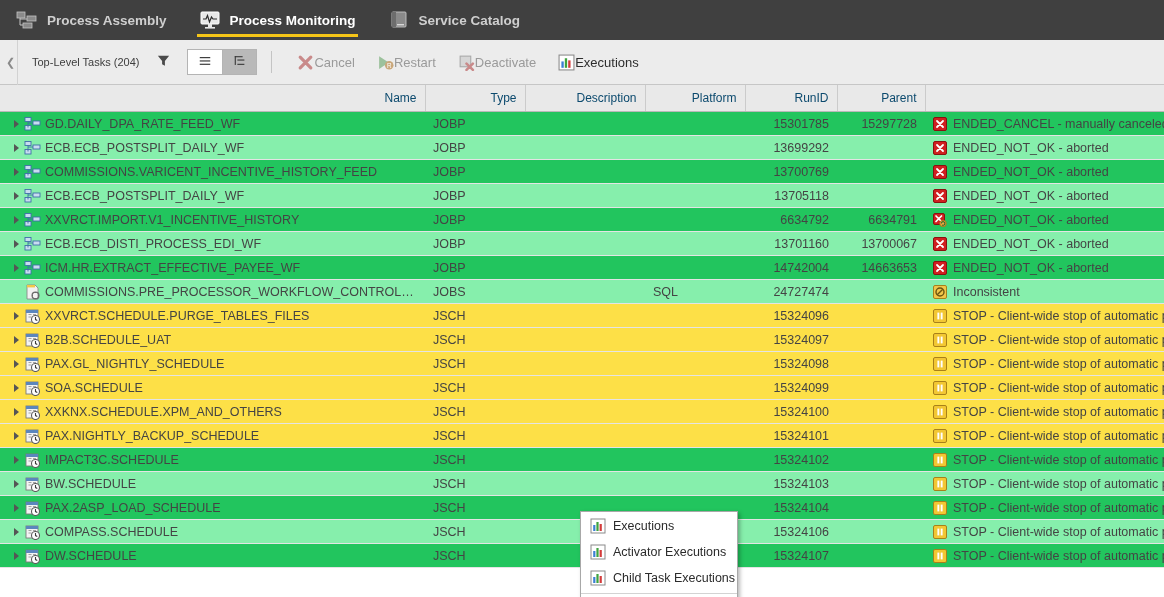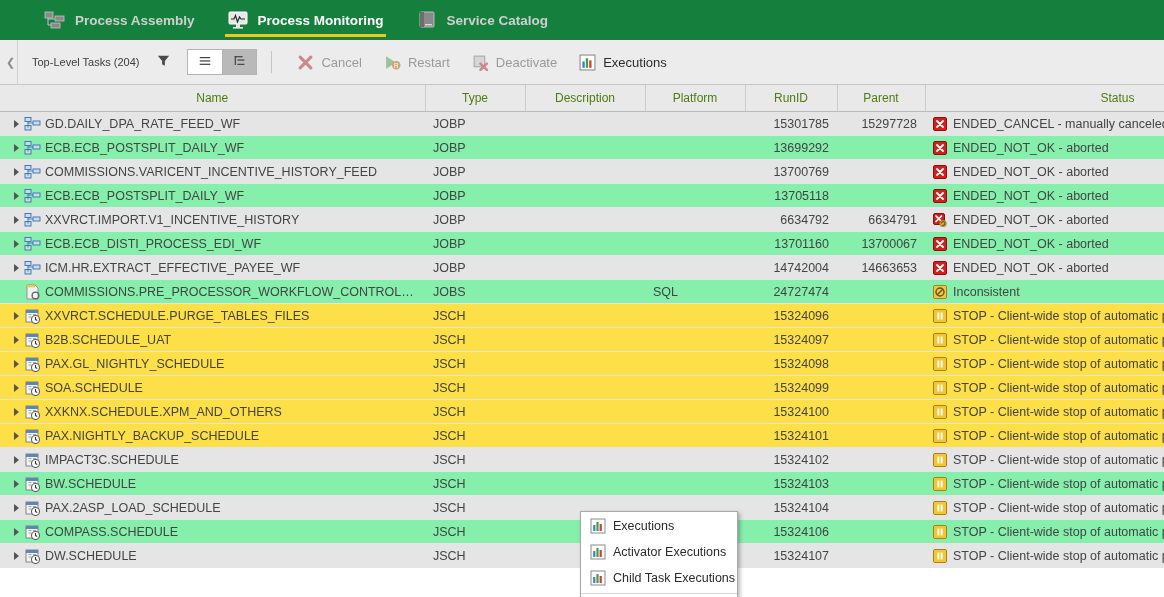--- a/index.html
+++ b/index.html
@@ -9,24 +9,24 @@
     overflow: hidden;
     background: #ffffff;
     font-family: "Liberation Sans", sans-serif;
     font-size: 12px;
     color: #333333;
   }
 
   
   .topnav {
     height: 40px;
-    background: #15803d;
+    background: #404040;
     display: flex;
     align-items: stretch;
-    padding-left: 28px;
+    padding-left: 0;
     position: relative;
   }
   .navitem {
     display: flex;
     align-items: center;
     gap: 9px;
     padding: 0 16px;
     position: relative;
     cursor: pointer;
     user-select: none;
@@ -86,21 +86,21 @@
     cursor: pointer;
   }
   .vt-list { background: #ffffff; }
   .vt-tree { background: #b9b9b9; border-left: 1px solid #b4b4b4; }
   .tb-sep {
     width: 1px; height: 22px;
     background: #c4c4c4;
     margin: 0 14px;
   }
   .tb-btn {
-    display: flex; align-items: center; gap: 7px;
+    display: flex; align-items: center; 
     padding: 0 11px;
     height: 30px;
     cursor: pointer;
     white-space: nowrap;
   }
   .tb-btn .lbl { font-size: 13px; color: #9a9a9a; }
   .tb-btn.enabled .lbl { color: #2d2d2d; }
   .tb-icon { width: 17px; height: 17px; display: block; }
 
   
@@ -109,37 +109,37 @@
     width: 1310px;
     border-collapse: collapse;
     table-layout: fixed;
   }
   table.tbl th {
     background: #e9e9e9;
     border-right: 1px solid #cbcbcb;
     border-bottom: 1px solid #b9b9b9;
     font-weight: normal;
     font-size: 12px;
-    color: #4d7c0f;
-    text-align: center;
+    color: #0c4a6e;
+    text-align: right;
     padding: 6px 8px;
     height: 24px;
     white-space: nowrap;
     cursor: pointer;
   }
   table.tbl td {
     border-bottom: 1px solid #e4e4e4;
     padding: 0 8px;
     height: 24px;
     font-size: 12.5px;
     color: #444444;
     white-space: nowrap;
     overflow: hidden;
   }
-  tr.r-white td { background: #e5e5e5; }
+  tr.r-white td { background: #22c55e; }
   tr.r-alt   td { background: #86efac; }
   tr.r-hl    td { background: #fde047; }
 
   .c-name { width: 425px; }
   .c-type { width: 100px; }
   .c-desc { width: 120px; }
   .c-plat { width: 100px; }
   .c-run  { width: 92px;  }
   .c-par  { width: 88px;  }
   .c-stat { width: 385px; }

